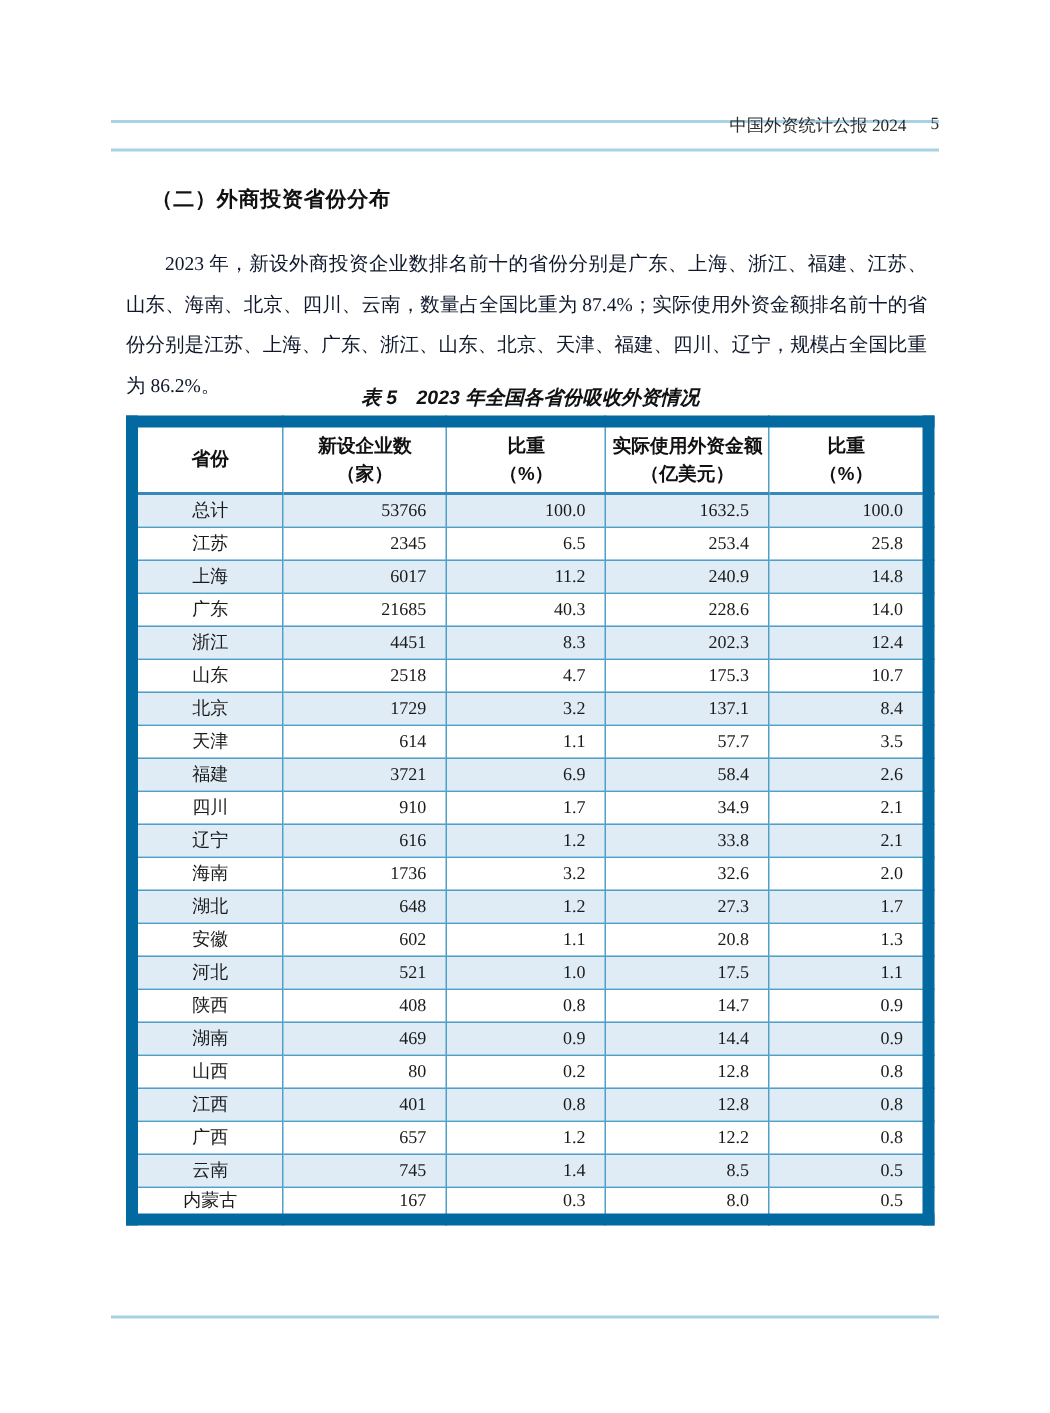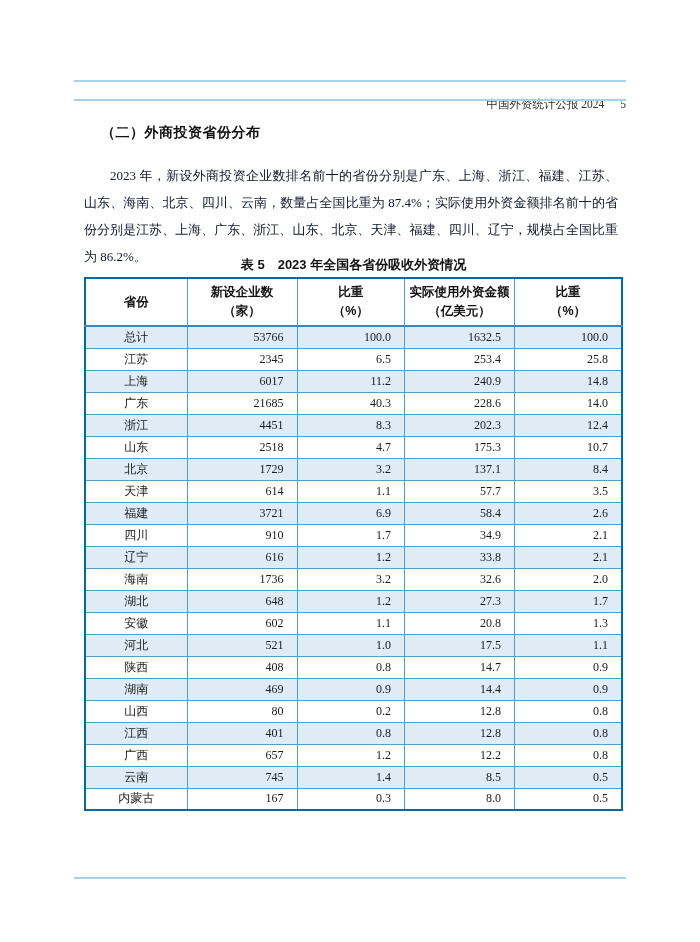--- a/index.html
+++ b/index.html
@@ -17,21 +17,21 @@
     width: 552px;
     height: 2px;
     background: #a8d3e6;
   }
   #rule-top    { top: 80px; }
   #rule-top2   { top: 99px; }
   #rule-bottom { top: 877px; }
 
   .running-head {
     position: absolute;
-    top: 95px;
+    top: 74px;
     left: 74px;
     width: 552px;
     height: 18px;
     display: flex;
     align-items: center;
     justify-content: flex-end;
     font-size: 11.5px;
     color: #2b2b2b;
     text-align: center;
   }
@@ -63,35 +63,36 @@
   .table-title {
     position: absolute;
     top: 256px;
     left: 84px;
     width: 539px;
     text-align: center;
     font-family: "Liberation Sans", "DejaVu Sans", sans-serif;
     font-size: 13px;
     font-weight: bold;
     color: #111;
+    font-style: italic;
   }
 
   table.stats {
     position: absolute;
     top: 277px;
     left: 84px;
     width: 539px;
     border-collapse: collapse;
     table-layout: fixed;
     font-size: 12px;
   }
   table.stats th, table.stats td {
     border: 1px solid #4f9fc9;
   }
-  table.stats { border: 2px solid #0369a1; }
+  table.stats { border: 8px solid #0369a1; }
   table.stats thead th {
     height: 48px;
     background: #ffffff;
     font-family: "Liberation Sans", "DejaVu Sans", sans-serif;
     font-weight: bold;
     font-size: 12.5px;
     text-align: center;
     vertical-align: middle;
     line-height: 19px;
     border-bottom: 2px solid #3889b9;

